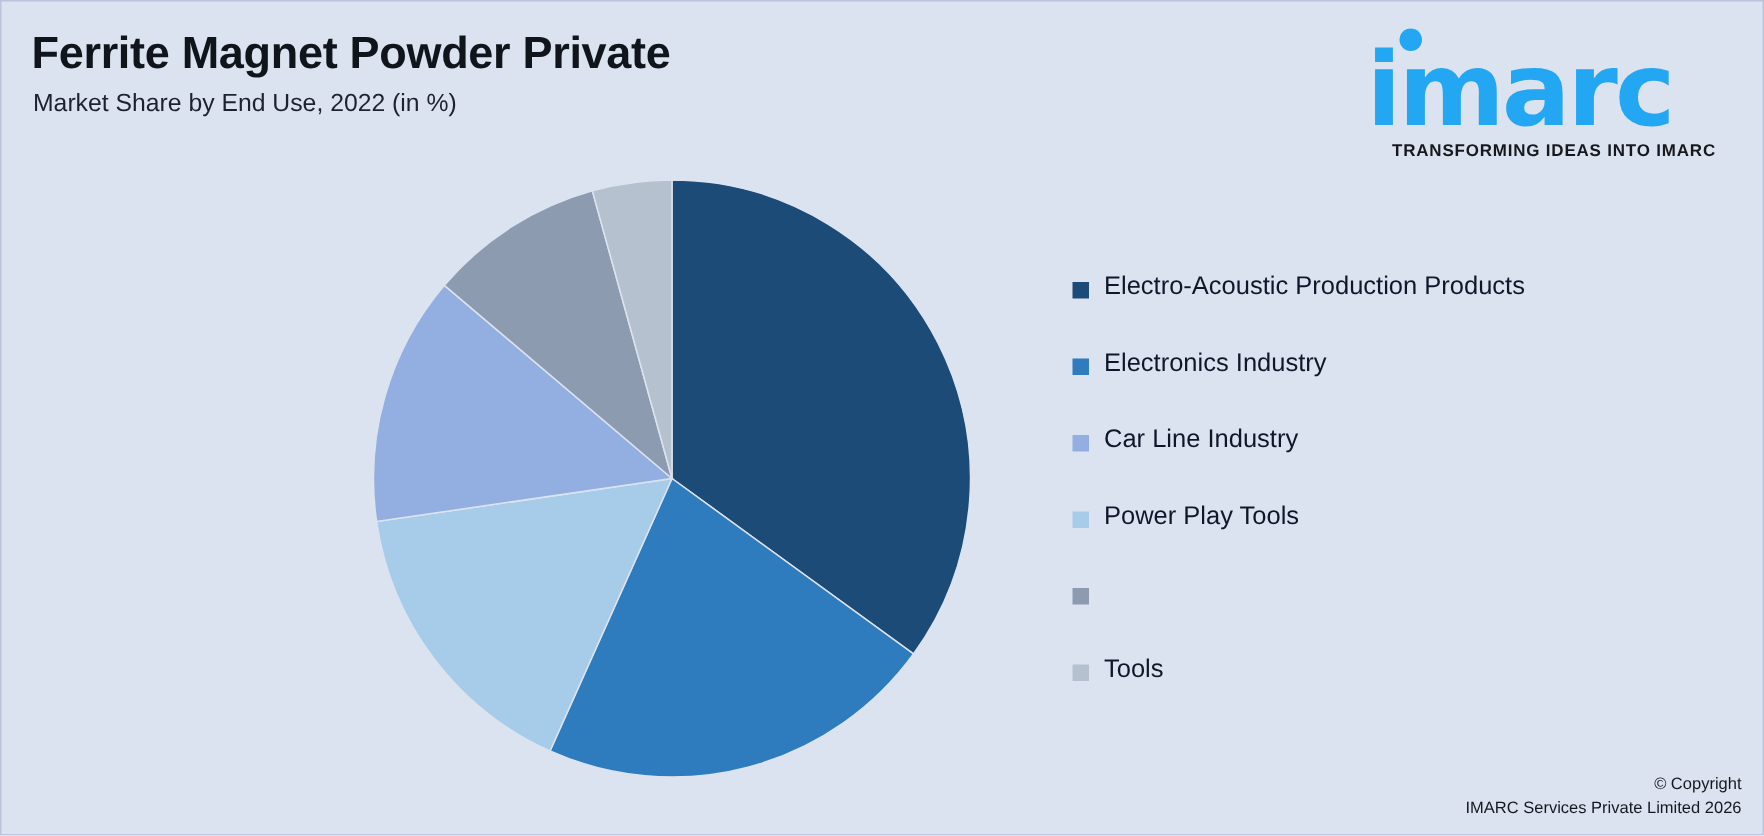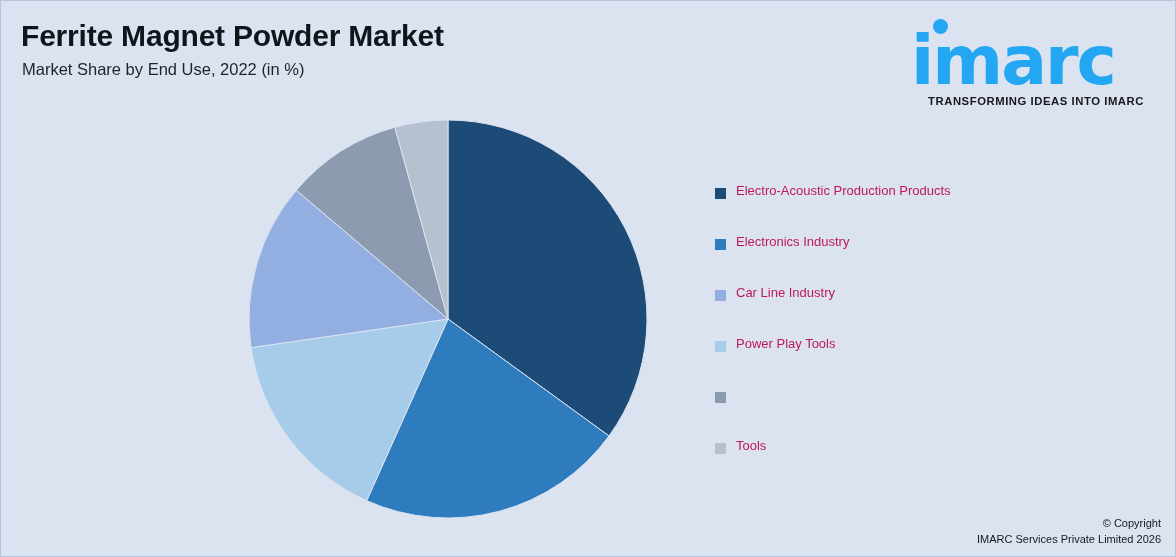--- a/index.html
+++ b/index.html
@@ -51,36 +51,36 @@
   #pie-svg { display: block; width: 400px; height: 400px; }
   
   #legend { position: absolute; left: 714px; top: 180px; width: 420px; }
   .legend-row { position: relative; height: 51px; }
   .legend-swatch {
     position: absolute; left: 0; top: 7px;
     width: 11px; height: 11px;
   }
   .legend-label {
     position: absolute; left: 21px; top: 0;
-    font-size: 13px; color: #be185d; white-space: nowrap;
+    font-size: 17px; color: #0f172a; white-space: nowrap;
     line-height: 20px;
   }
   
   #copyright { position: absolute; right: 14px; bottom: 9px; text-align: right; }
   #copyright .line {
     font-size: 11px; color: #14181f; line-height: 16px; white-space: nowrap;
   }
 </style>
 </head>
 <body>
 
 <div id="infographic">
 
   <div id="header">
-    <div id="chart-title">Ferrite Magnet Powder Market</div>
+    <div id="chart-title">Ferrite Magnet Powder Private</div>
     <div id="chart-subtitle">Market Share by End Use, 2022 (in %)</div>
   </div>
 
   <div id="logo-block">
     <div id="logo-dot"></div>
     <div id="logo-wordmark">imarc</div>
     <div id="logo-tagline">TRANSFORMING IDEAS INTO IMARC</div>
   </div>
 
   <div id="pie-wrap">

